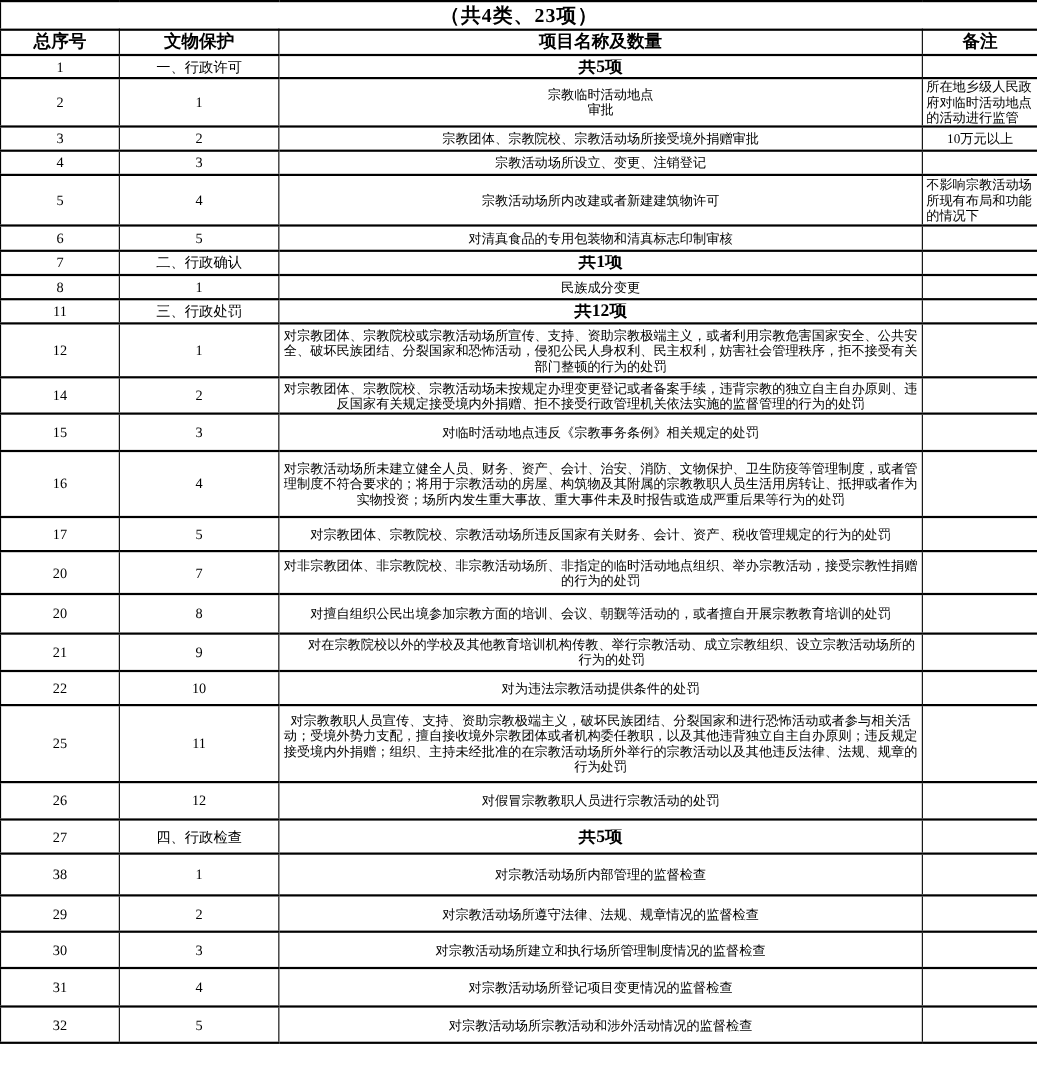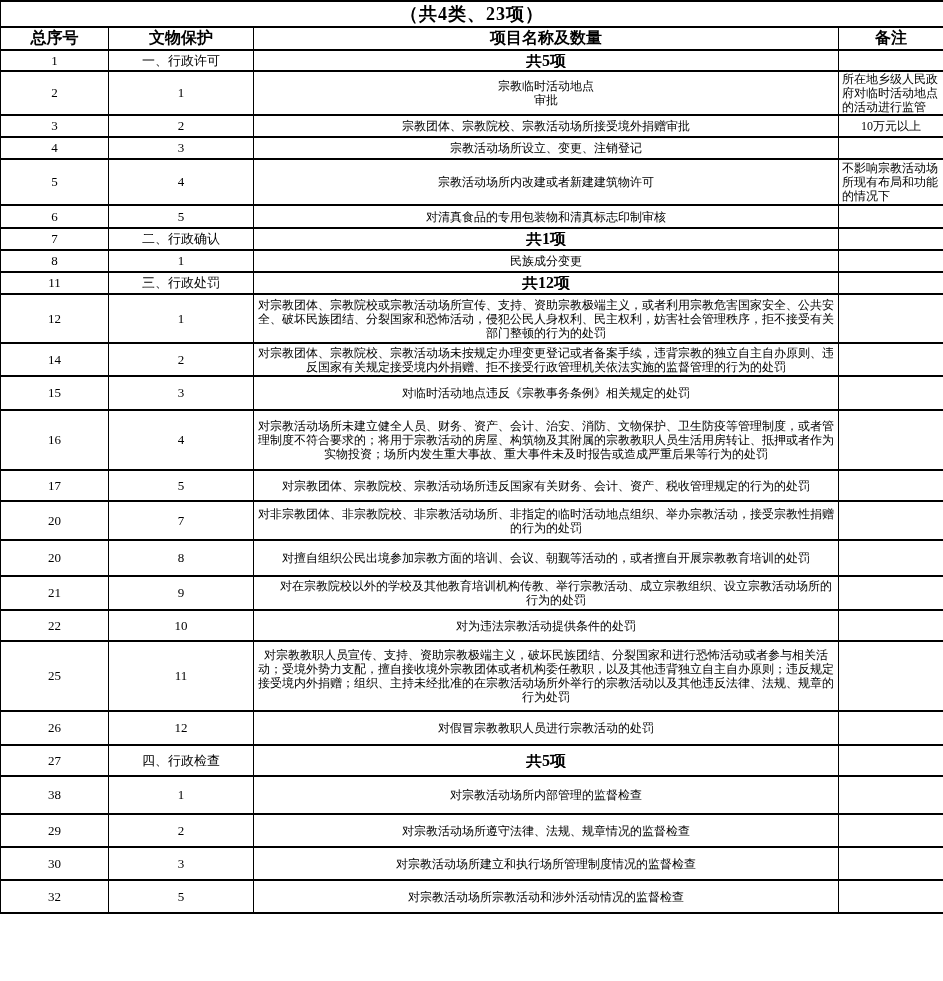--- a/index.html
+++ b/index.html
@@ -305,20 +305,30 @@
         <tr style="height: 33px;">
     <td class="c-total">30</td>
     <td class="c-cat">3</td>
     <td class="c-name">
             <div class="wrap" style="max-height: 33px;">对宗教活动场所建立和执行场所管理制度情况的监督检查</div>
           </td>
     <td class="c-remark">
             <div class="wrap" style="max-height: 33px;"></div>
           </td>
   </tr>
+        <tr style="height: 35px;">
+    <td class="c-total">31</td>
+    <td class="c-cat">4</td>
+    <td class="c-name">
+            <div class="wrap" style="max-height: 35px;">对宗教活动场所登记项目变更情况的监督检查</div>
+          </td>
+    <td class="c-remark">
+            <div class="wrap" style="max-height: 35px;"></div>
+          </td>
+  </tr>
         <tr style="height: 33px;">
     <td class="c-total">32</td>
     <td class="c-cat">5</td>
     <td class="c-name">
             <div class="wrap" style="max-height: 33px;">对宗教活动场所宗教活动和涉外活动情况的监督检查</div>
           </td>
     <td class="c-remark">
             <div class="wrap" style="max-height: 33px;"></div>
           </td>
   </tr>

